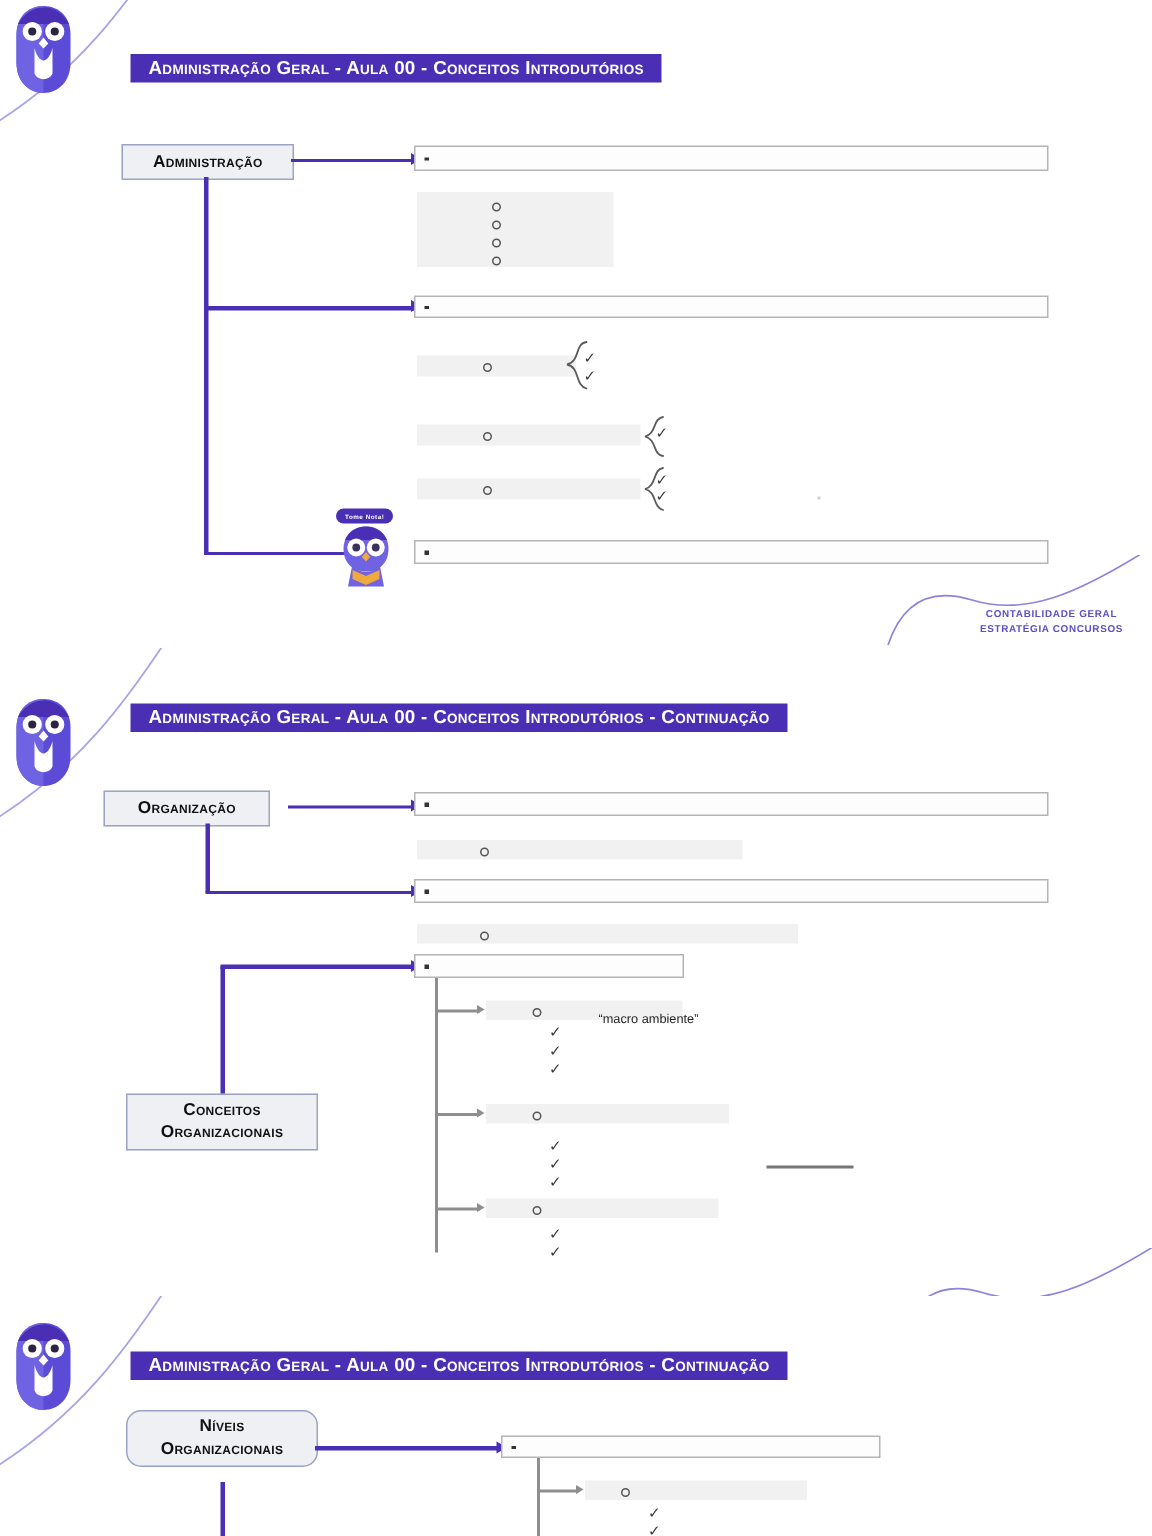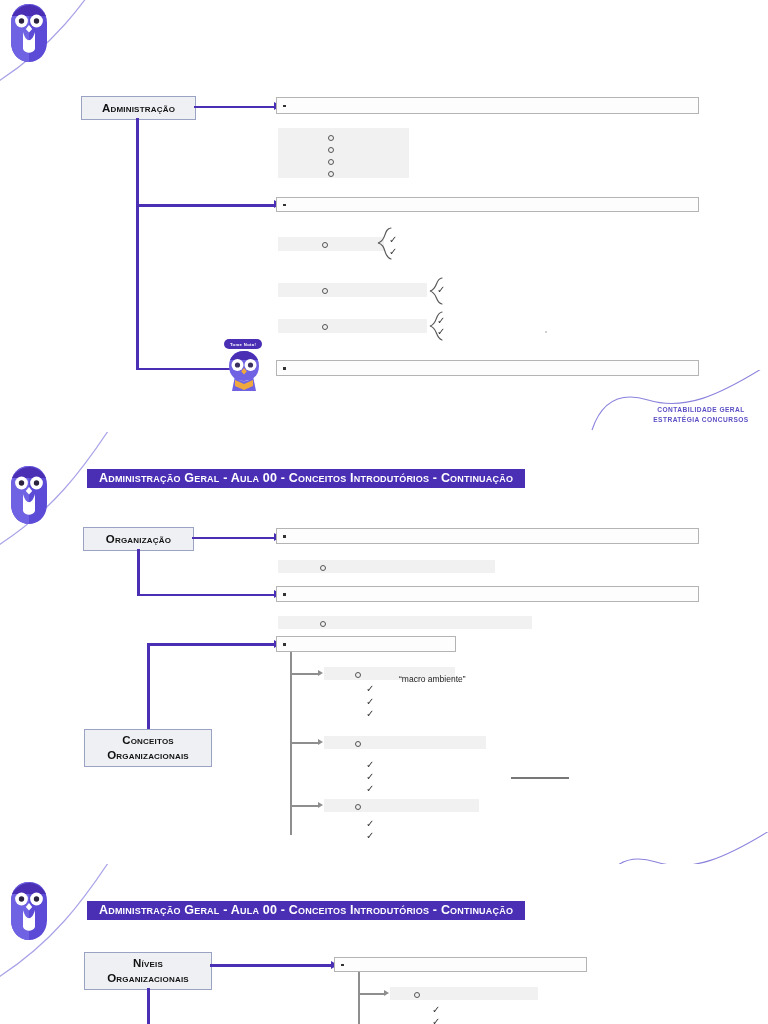--- a/index.html
+++ b/index.html
@@ -132,20 +132,21 @@
         <path d="M6 14 C10 7 16 3 23 3 C30 3 36 7 40 14 Z" fill="#4a2fb4"></path>
         <ellipse cx="15.5" cy="19" rx="6.4" ry="6.4" fill="#fff"></ellipse>
         <ellipse cx="30.5" cy="19" rx="6.4" ry="6.4" fill="#fff"></ellipse>
         <circle cx="15.5" cy="19" r="2.7" fill="#2b2340"></circle>
         <circle cx="30.5" cy="19" r="2.7" fill="#2b2340"></circle>
         <path d="M23 23 l3.2 4 -3.2 3.4 -3.2 -3.4 Z" fill="#fff"></path>
         <path d="M17 30 C20 41 26 41 29 30 L29 47 C27 52 19 52 17 47 Z" fill="#fff"></path>
       </svg>
     </div>
 
+    <div class="banner b1">Administração Geral - Aula 00 - Conceitos Introdutórios</div>
 
     <div class="concept" style="left:81px;top:96px;width:113px;height:22px;">
       <span class="ln">Administração</span>
     </div>
 
     <div class="pl h" style="left:194px;top:105.5px;width:82px;"></div>
     <div class="parrow" style="left:274px;top:101.5px;"></div>
 
     <div class="pl v" style="left:136px;top:118px;height:251px;"></div>
 
@@ -243,21 +244,21 @@
         <ellipse cx="30.5" cy="19" rx="6.4" ry="6.4" fill="#fff"></ellipse>
         <circle cx="15.5" cy="19" r="2.7" fill="#2b2340"></circle>
         <circle cx="30.5" cy="19" r="2.7" fill="#2b2340"></circle>
         <path d="M23 23 l3.2 4 -3.2 3.4 -3.2 -3.4 Z" fill="#fff"></path>
         <path d="M17 30 C20 41 26 41 29 30 L29 47 C27 52 19 52 17 47 Z" fill="#fff"></path>
       </svg>
     </div>
 
     <div class="banner" style="left:87px;top:37px;">Administração Geral - Aula 00 - Conceitos Introdutórios - Continuação</div>
 
-    <div class="concept" style="left:83px;top:95px;width:109px;height:22px;">
+    <div class="concept" style="left:69px;top:95px;width:109px;height:22px;">
       <span class="ln">Organização</span>
     </div>
 
     <div class="pl h" style="left:192px;top:104.5px;width:84px;"></div>
     <div class="parrow" style="left:274px;top:100.5px;"></div>
 
     <div class="pl v" style="left:137px;top:117px;height:46px;"></div>
     <div class="pl h" style="left:137px;top:161.5px;width:139px;"></div>
     <div class="parrow" style="left:274px;top:157.5px;"></div>
 
@@ -338,21 +339,21 @@
         <ellipse cx="30.5" cy="19" rx="6.4" ry="6.4" fill="#fff"></ellipse>
         <circle cx="15.5" cy="19" r="2.7" fill="#2b2340"></circle>
         <circle cx="30.5" cy="19" r="2.7" fill="#2b2340"></circle>
         <path d="M23 23 l3.2 4 -3.2 3.4 -3.2 -3.4 Z" fill="#fff"></path>
         <path d="M17 30 C20 41 26 41 29 30 L29 47 C27 52 19 52 17 47 Z" fill="#fff"></path>
       </svg>
     </div>
 
     <div class="banner" style="left:87px;top:37px;">Administração Geral - Aula 00 - Conceitos Introdutórios - Continuação</div>
 
-    <div class="concept" style="left:84px;top:88px;width:126px;height:36px;">
+    <div class="concept" style="left:84px;top:76px;width:126px;height:36px;border-radius:10px;">
       <span class="ln">Níveis</span>
       <span class="ln">Organizacionais</span>
     </div>
 
     <div class="pl h" style="left:210px;top:100px;width:123px;"></div>
     <div class="parrow" style="left:331px;top:96.5px;"></div>
     <div class="pl v" style="left:147px;top:124px;height:36px;"></div>
 
     <div class="rowbox" style="left:334px;top:93px;width:253px;height:15px;"></div>
 

